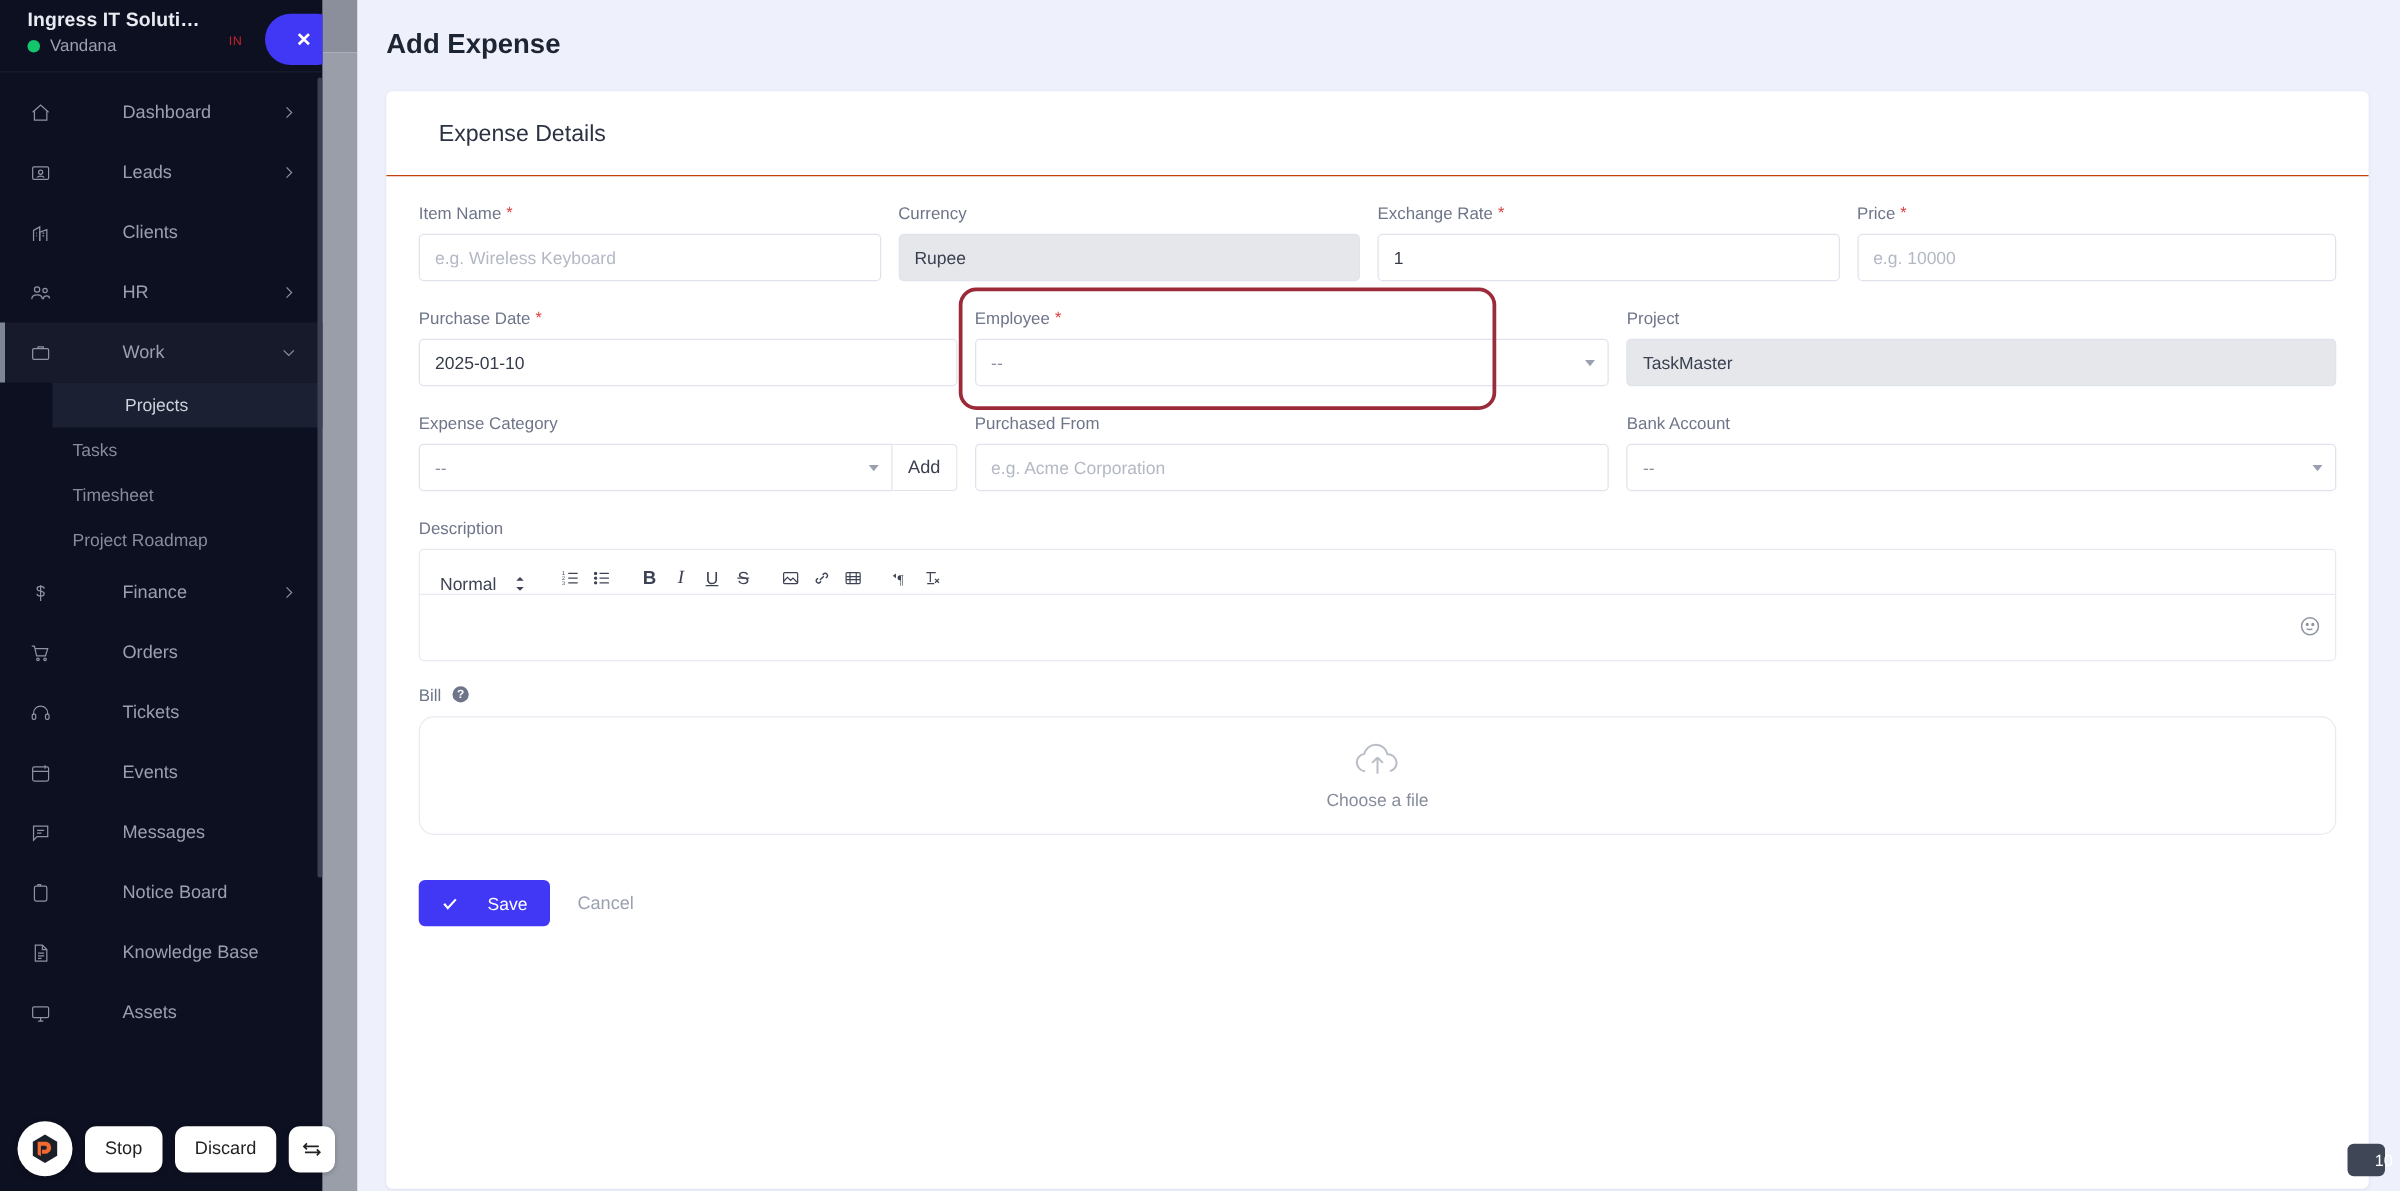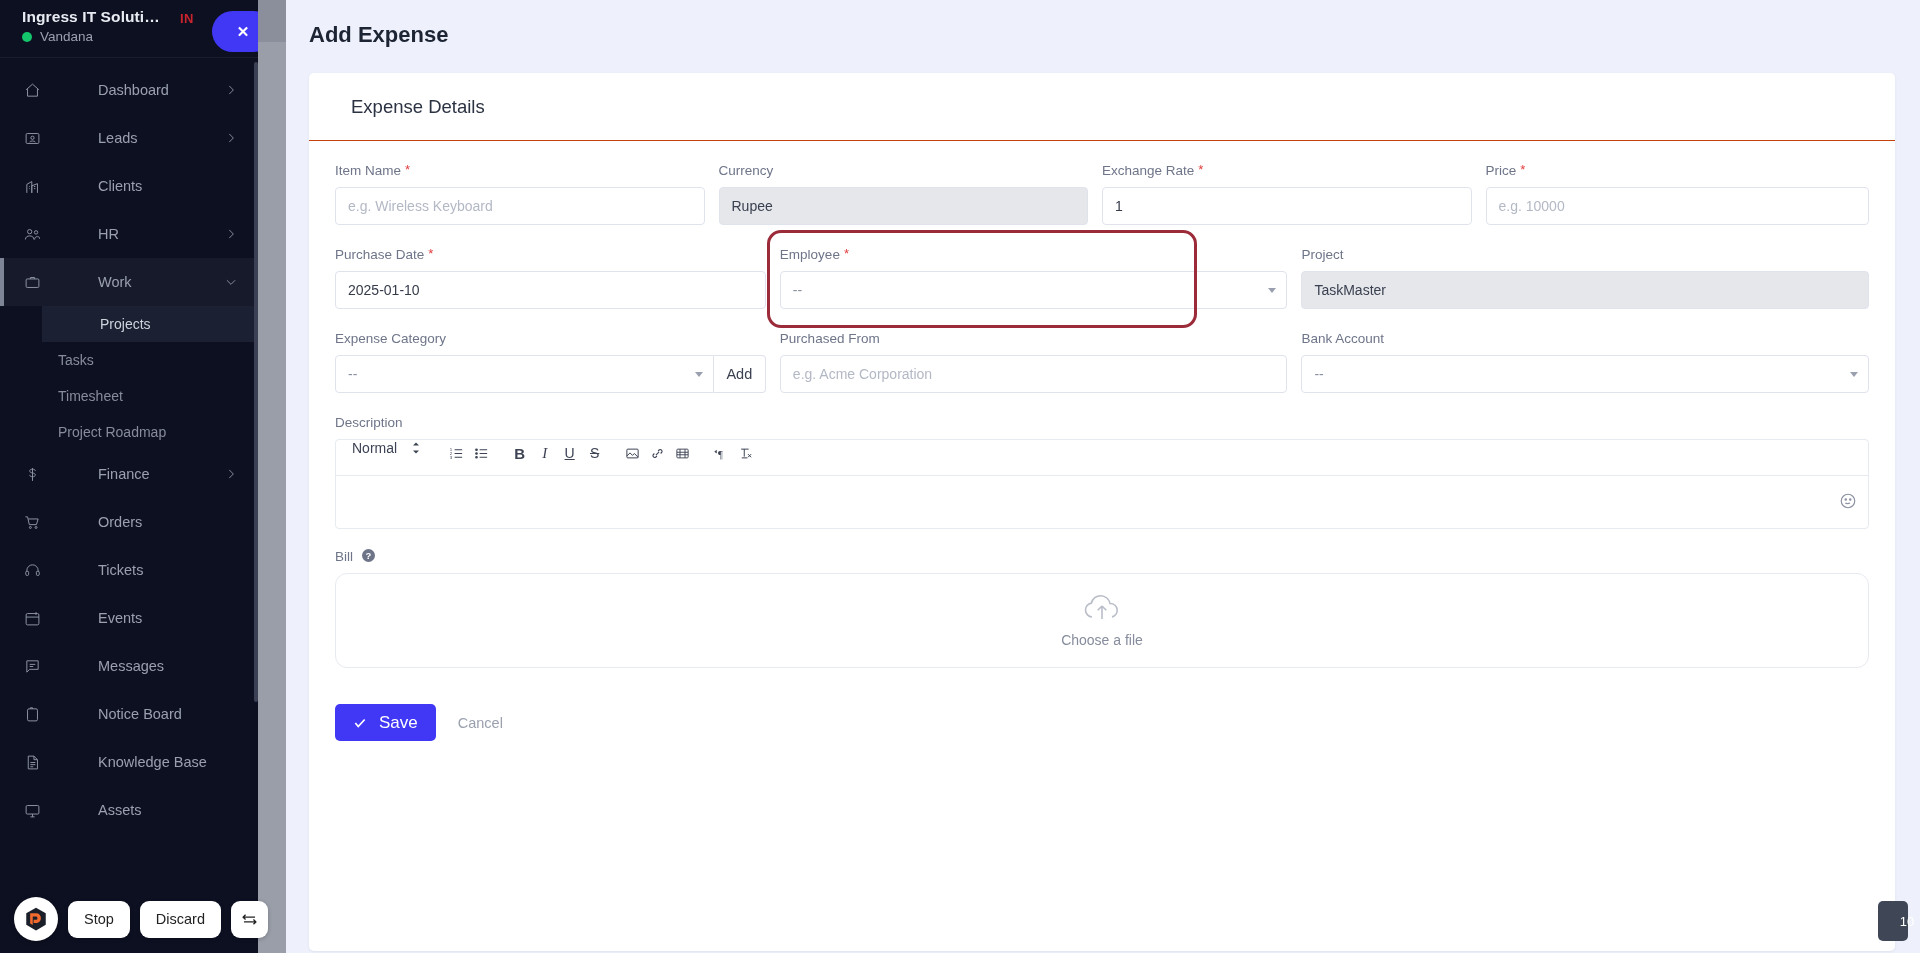--- a/index.html
+++ b/index.html
@@ -29,22 +29,22 @@
   }
   .sb-company {
     font-size: 15.5px; font-weight: bold; color: #e9ebf2;
     letter-spacing: .1px;
     white-space: nowrap;
   }
   .sb-user { display: flex; align-items: center; gap: 8px; margin-top: 3px; }
   .sb-dot { width: 10px; height: 10px; border-radius: 50%; background: #13c56b; }
   .sb-username { font-size: 13.5px; color: #9aa0ae; }
   .sb-brandmark {
-    position: absolute; top: 11px; right: 64px;
-    font-size: 13px; font-weight: bold; color: #c9232d;
+    position: absolute; top: 28px; right: 64px;
+    font-size: 10px; font-weight: normal; color: #c9232d;
     letter-spacing: .5px;
   }
   .sb-close {
     position: absolute; top: 11px; right: -16px;
     width: 62px; height: 41px; border-radius: 22px;
     background: #4038f5; color: #fff;
     display: flex; align-items: center; justify-content: center;
     font-size: 15px; font-weight: bold;
     border: none; cursor: pointer;
   }
@@ -176,21 +176,21 @@
     border-radius: 0 4px 4px 0; background: #fff;
     font-size: 14.5px; color: #3a4050; cursor: pointer;
     font-family: "Liberation Sans", sans-serif;
   }
   .cat-combo { display: flex; }
   .cat-combo .sel { border-radius: 4px 0 0 4px; }
 
   
   .editor-wrap { border: 1px solid #e7eaf0; border-radius: 4px; }
   .editor-toolbar {
-    height: 36px; display: flex; align-items: flex-start; gap: 0;
+    height: 36px; display: flex; align-items: flex-end; gap: 0;
     border-bottom: 1px solid #e7eaf0; padding: 0 10px;
   }
   .tb-sel {
     display: flex; align-items: center; gap: 14px;
     font-size: 14px; color: #3d4354; padding: 0 10px 0 6px;
     cursor: pointer;
   }
   .tb-btn {
     width: 25px; height: 26px; display: flex; align-items: center; justify-content: center;
     cursor: pointer; color: #3d4354;
@@ -209,33 +209,33 @@
     border: 1px solid #e7eaf0; border-radius: 12px;
     height: 95px; display: flex; flex-direction: column;
     align-items: center; justify-content: center; gap: 9px;
     cursor: pointer; background: #fff;
   }
   .dz-label { font-size: 14px; color: #868c9c; }
 
   .actions { display: flex; align-items: center; gap: 10px; padding: 14px 0 0 0; }
   .btn-save {
     background: #4038f5; color: #fff; border: none; border-radius: 5px;
-    height: 37px; padding: 0 18px; font-size: 17px; cursor: pointer;
-    display: flex; align-items: center; gap: 12px;
+    height: 37px; padding: 0 18px; font-size: 14px; cursor: pointer;
+    display: flex; align-items: center; gap: 23px;
     font-family: "Liberation Sans", sans-serif;
   }
   .btn-cancel {
     background: transparent; border: none; color: #9aa0ae;
     font-size: 14.5px; cursor: pointer; padding: 0 12px;
     font-family: "Liberation Sans", sans-serif;
   }
 
   .step-badge {
     position: absolute; right: 12px; bottom: 12px;
-    width: 30px; height: 40px; border-radius: 5px;
+    width: 30px; height: 26px; border-radius: 5px;
     background: #3f4757; color: #fff;
     display: flex; align-items: center; justify-content: center;
     font-size: 13px; z-index: 30; padding-left: 28px;
   }
   .helpmark {
     width: 13px; height: 13px; border-radius: 50%;
     background: #6e7589; color: #fff; font-size: 9.5px; font-weight: bold;
     display: inline-flex; align-items: center; justify-content: center;
     margin-left: 5px;
   }

